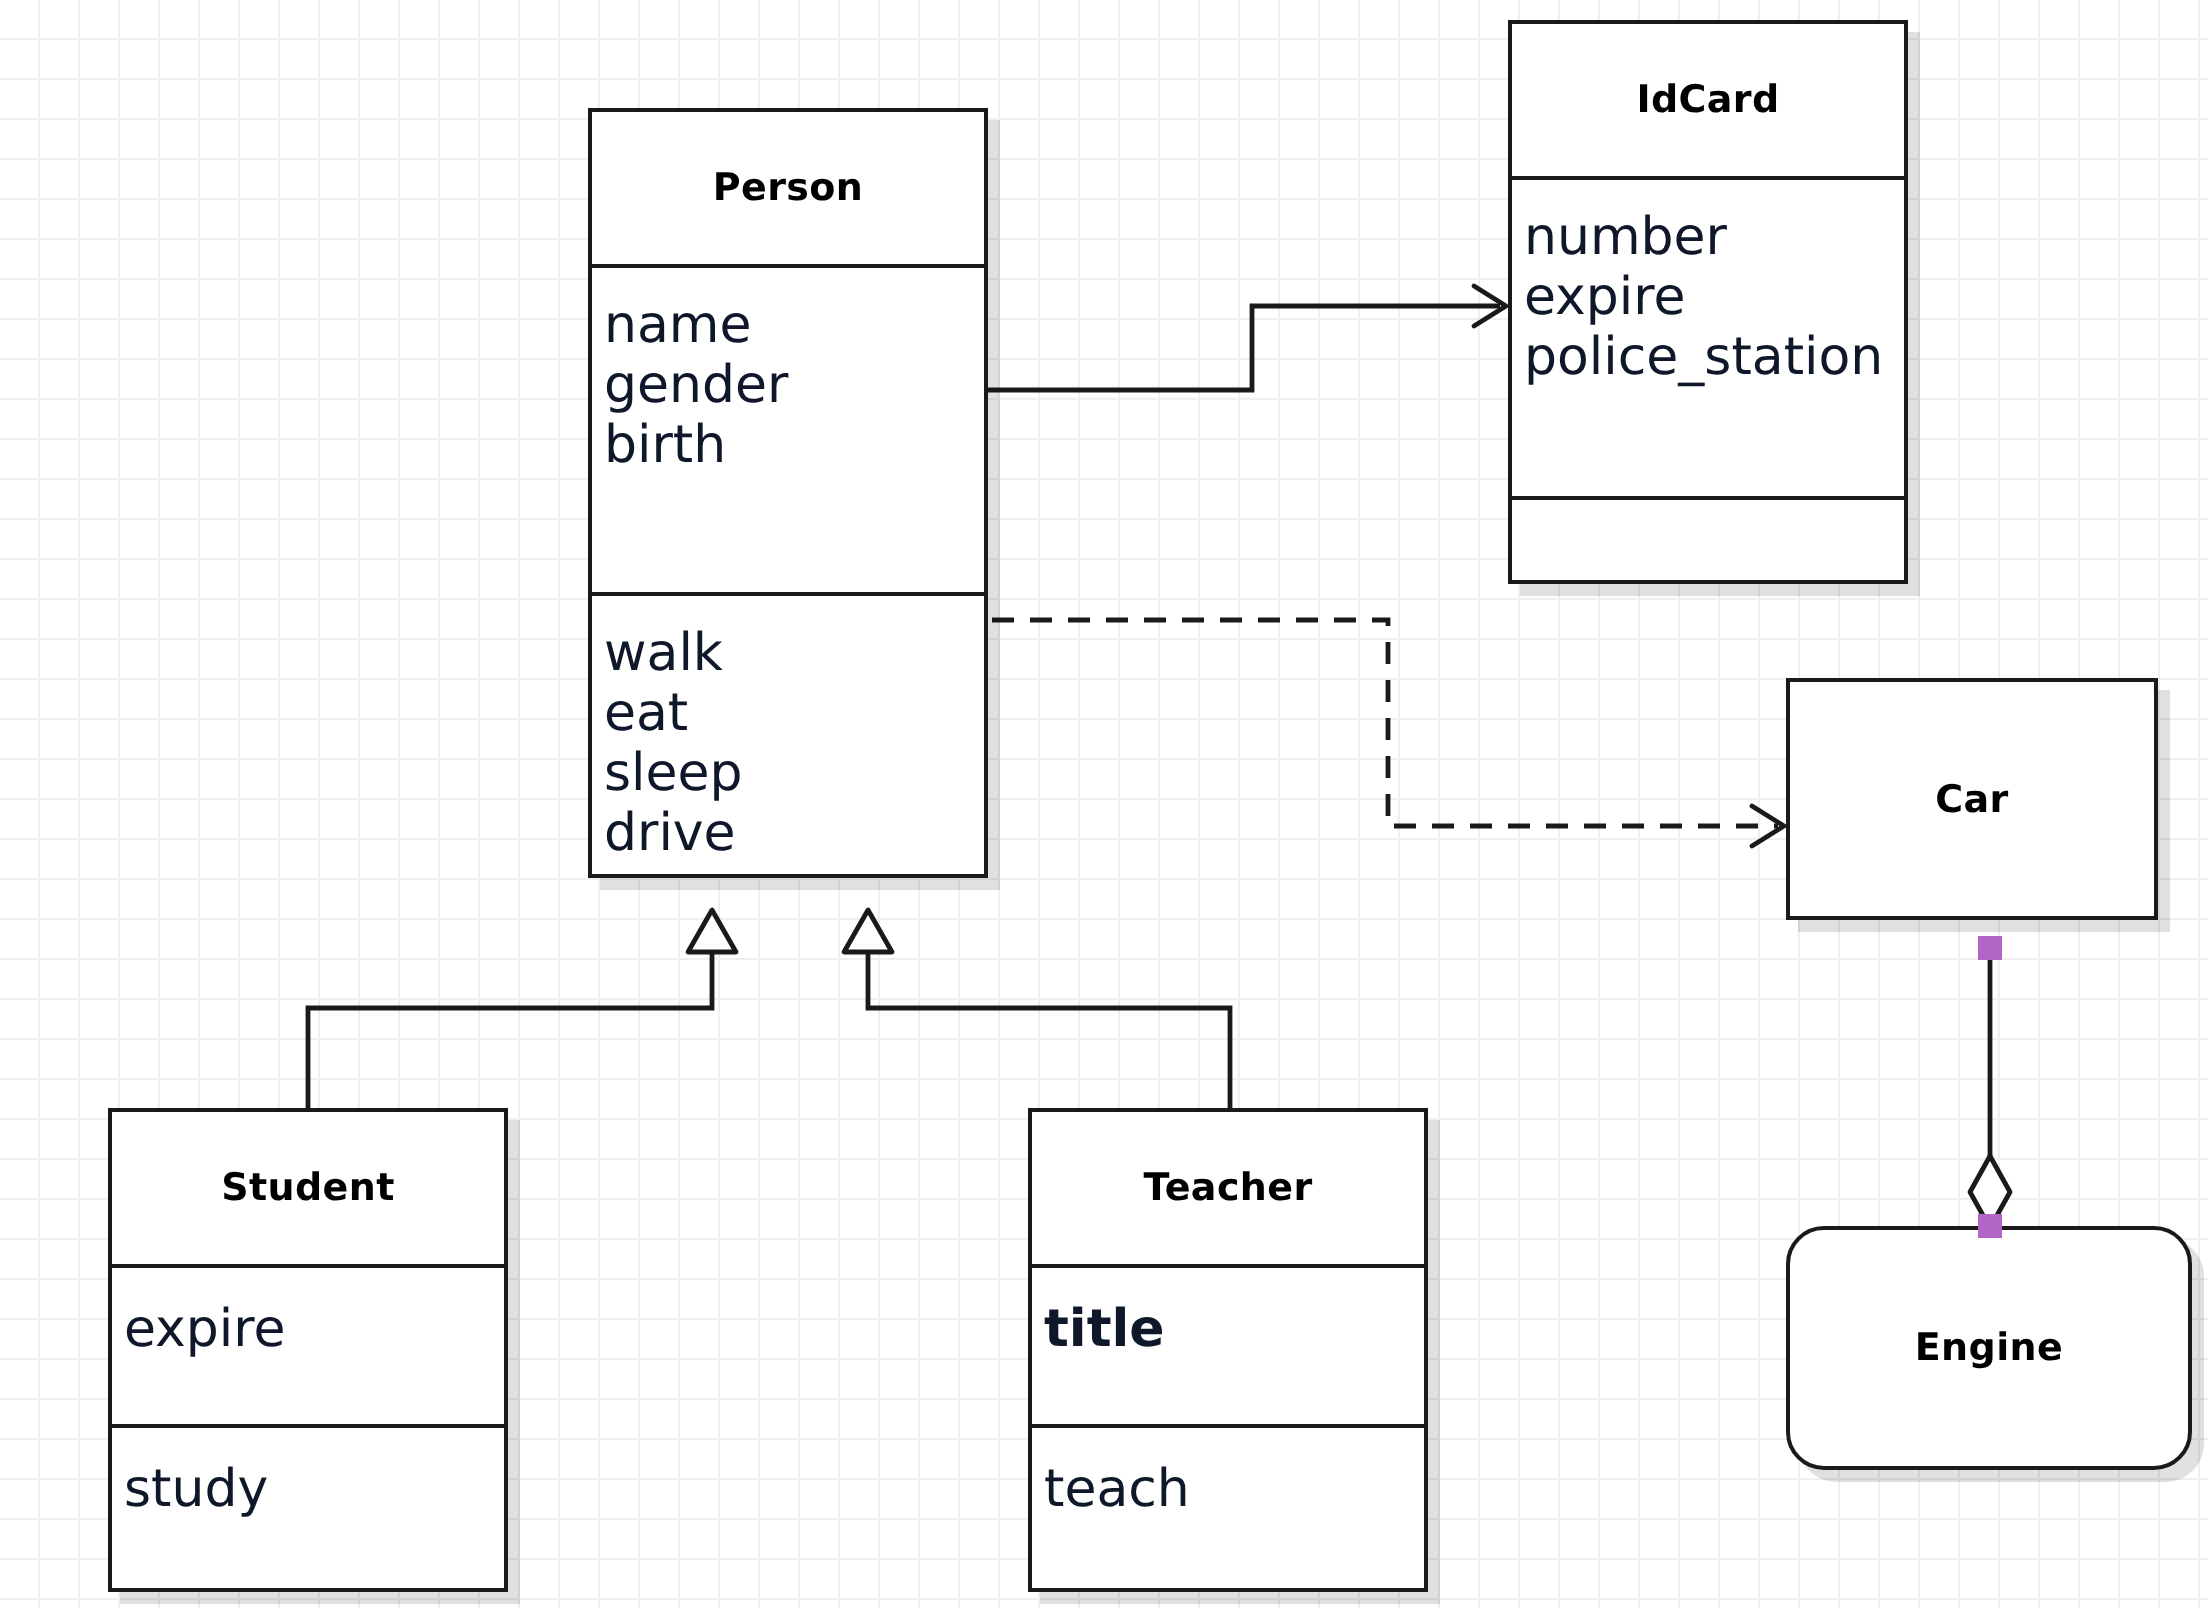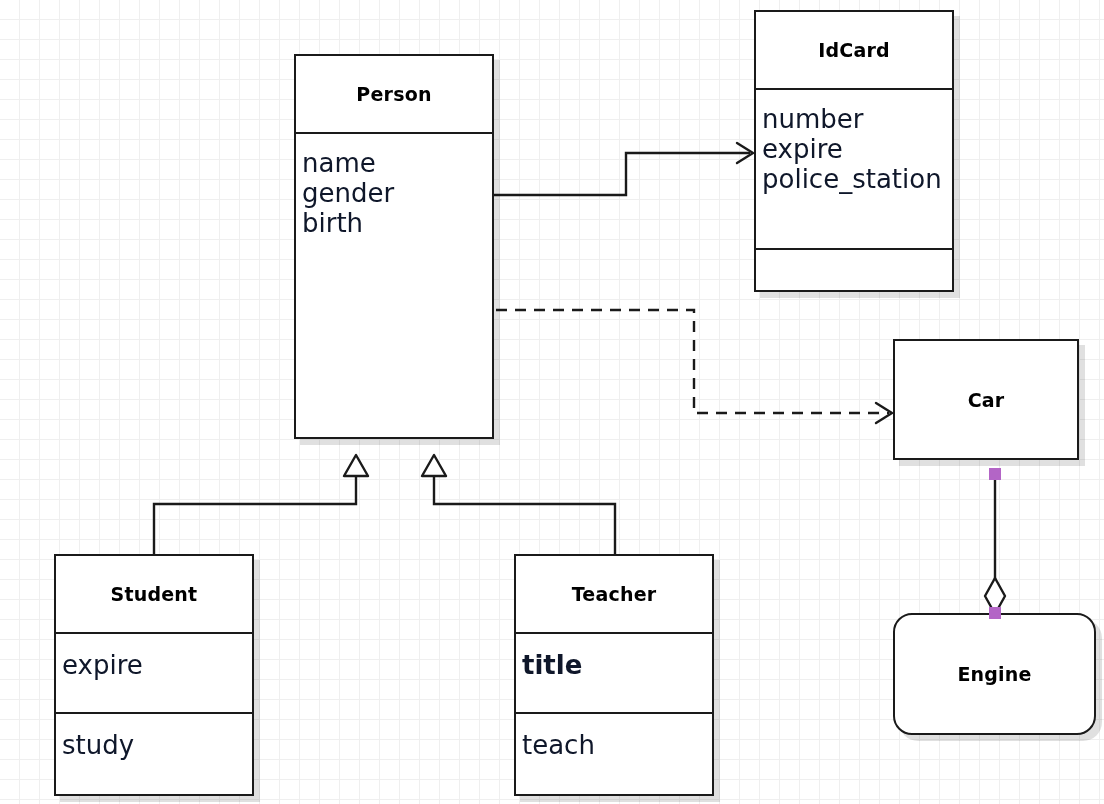--- a/index.html
+++ b/index.html
@@ -135,20 +135,26 @@
   <div class="handle" style="left:989px; top:468px;"></div>
   <div class="handle" style="left:989px; top:607px;"></div>
 
   <div class="uml-class" id="cls-person">
     <div class="compartment c-name class-name">Person</div>
     <div class="compartment c-attrs member-list">
       <div class="member-item">name</div>
       <div class="member-item">gender</div>
       <div class="member-item">birth</div>
     </div>
+    <div class="compartment c-ops member-list">
+      <div class="member-item">walk</div>
+      <div class="member-item">eat</div>
+      <div class="member-item">sleep</div>
+      <div class="member-item">drive</div>
+    </div>
   </div>
 
   <div class="uml-class" id="cls-idcard">
     <div class="compartment c-name class-name">IdCard</div>
     <div class="compartment c-attrs member-list">
       <div class="member-item">number</div>
       <div class="member-item">expire</div>
       <div class="member-item">police_station</div>
     </div>
     <div class="compartment c-ops empty-compartment"></div>

